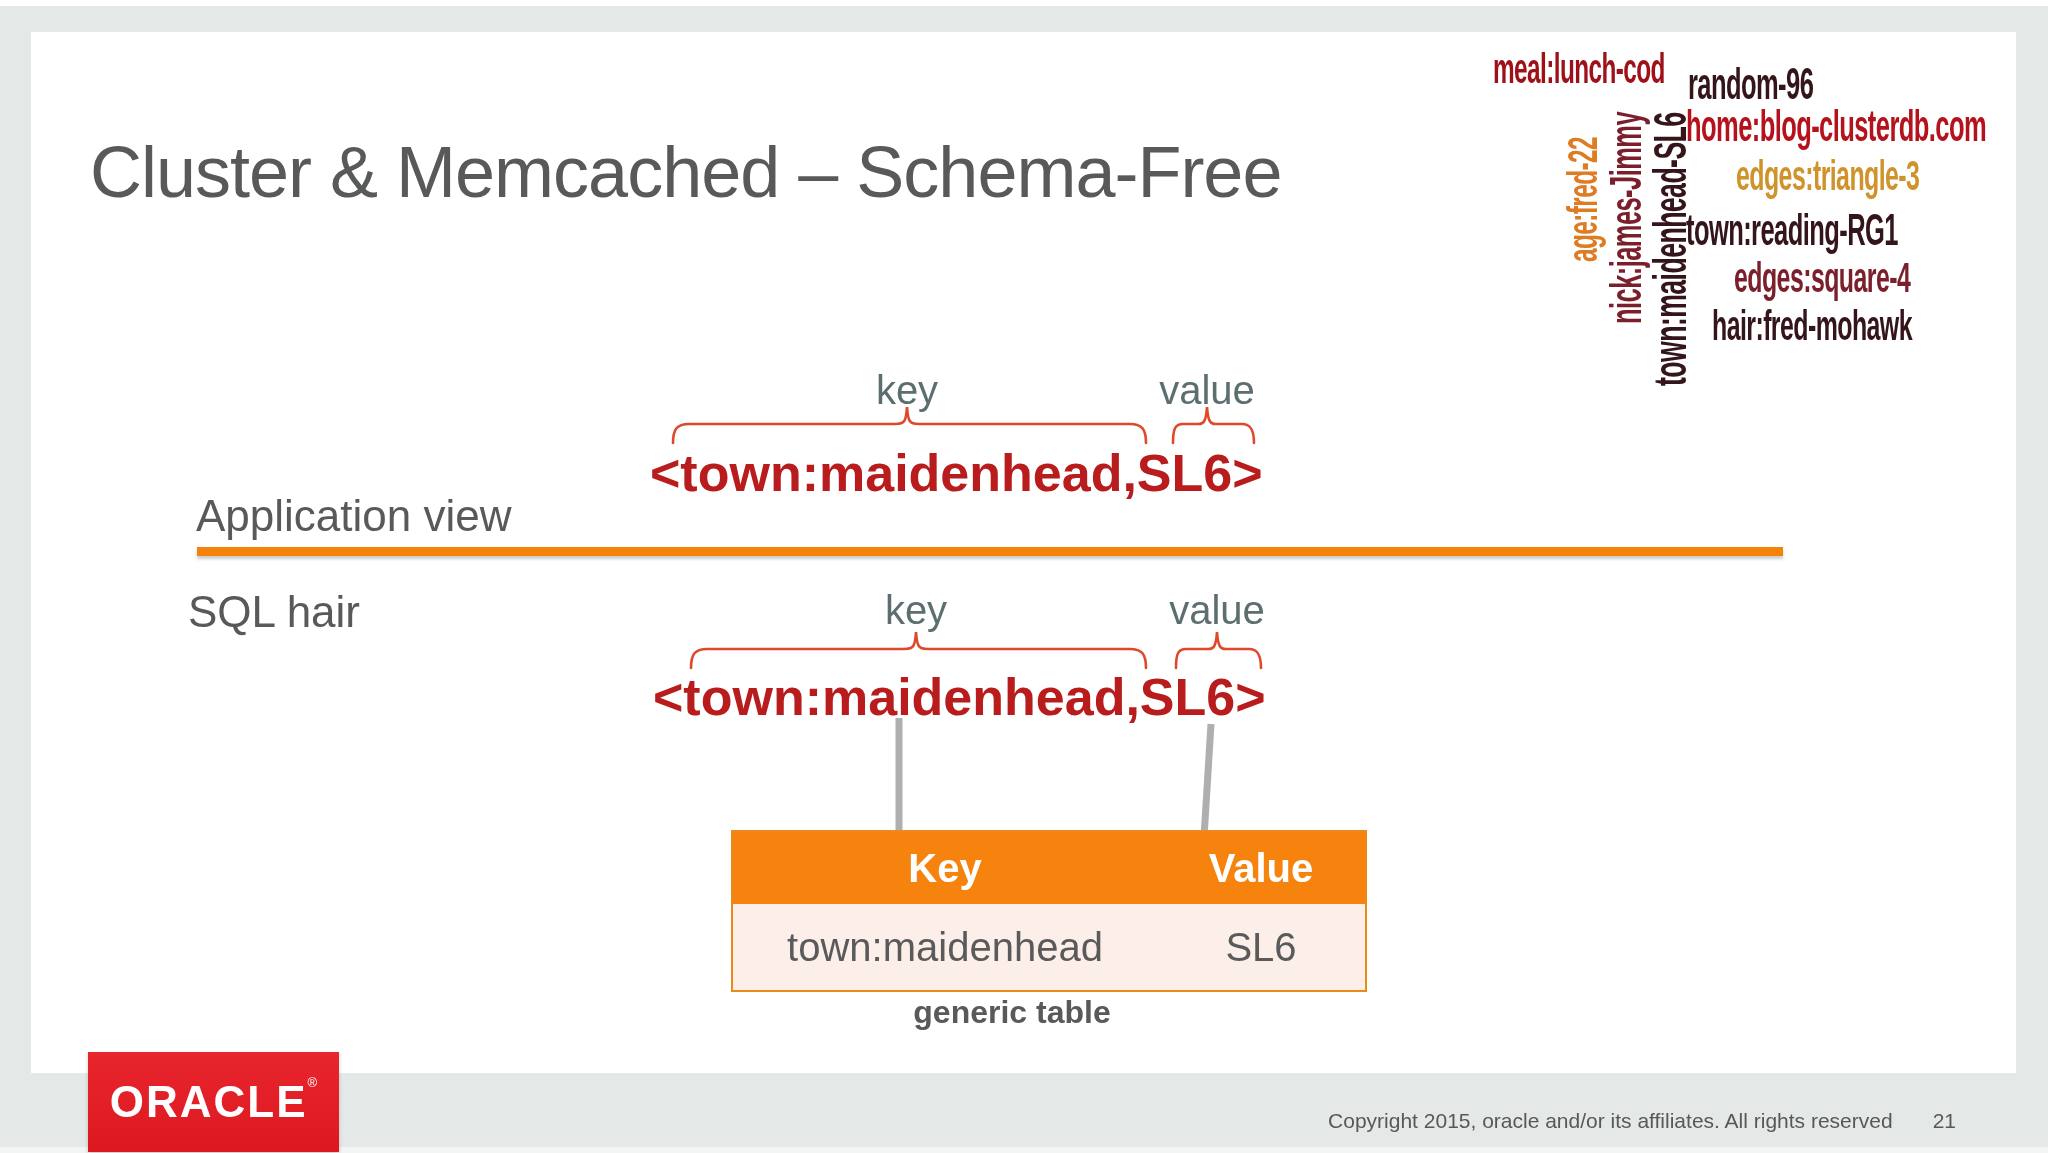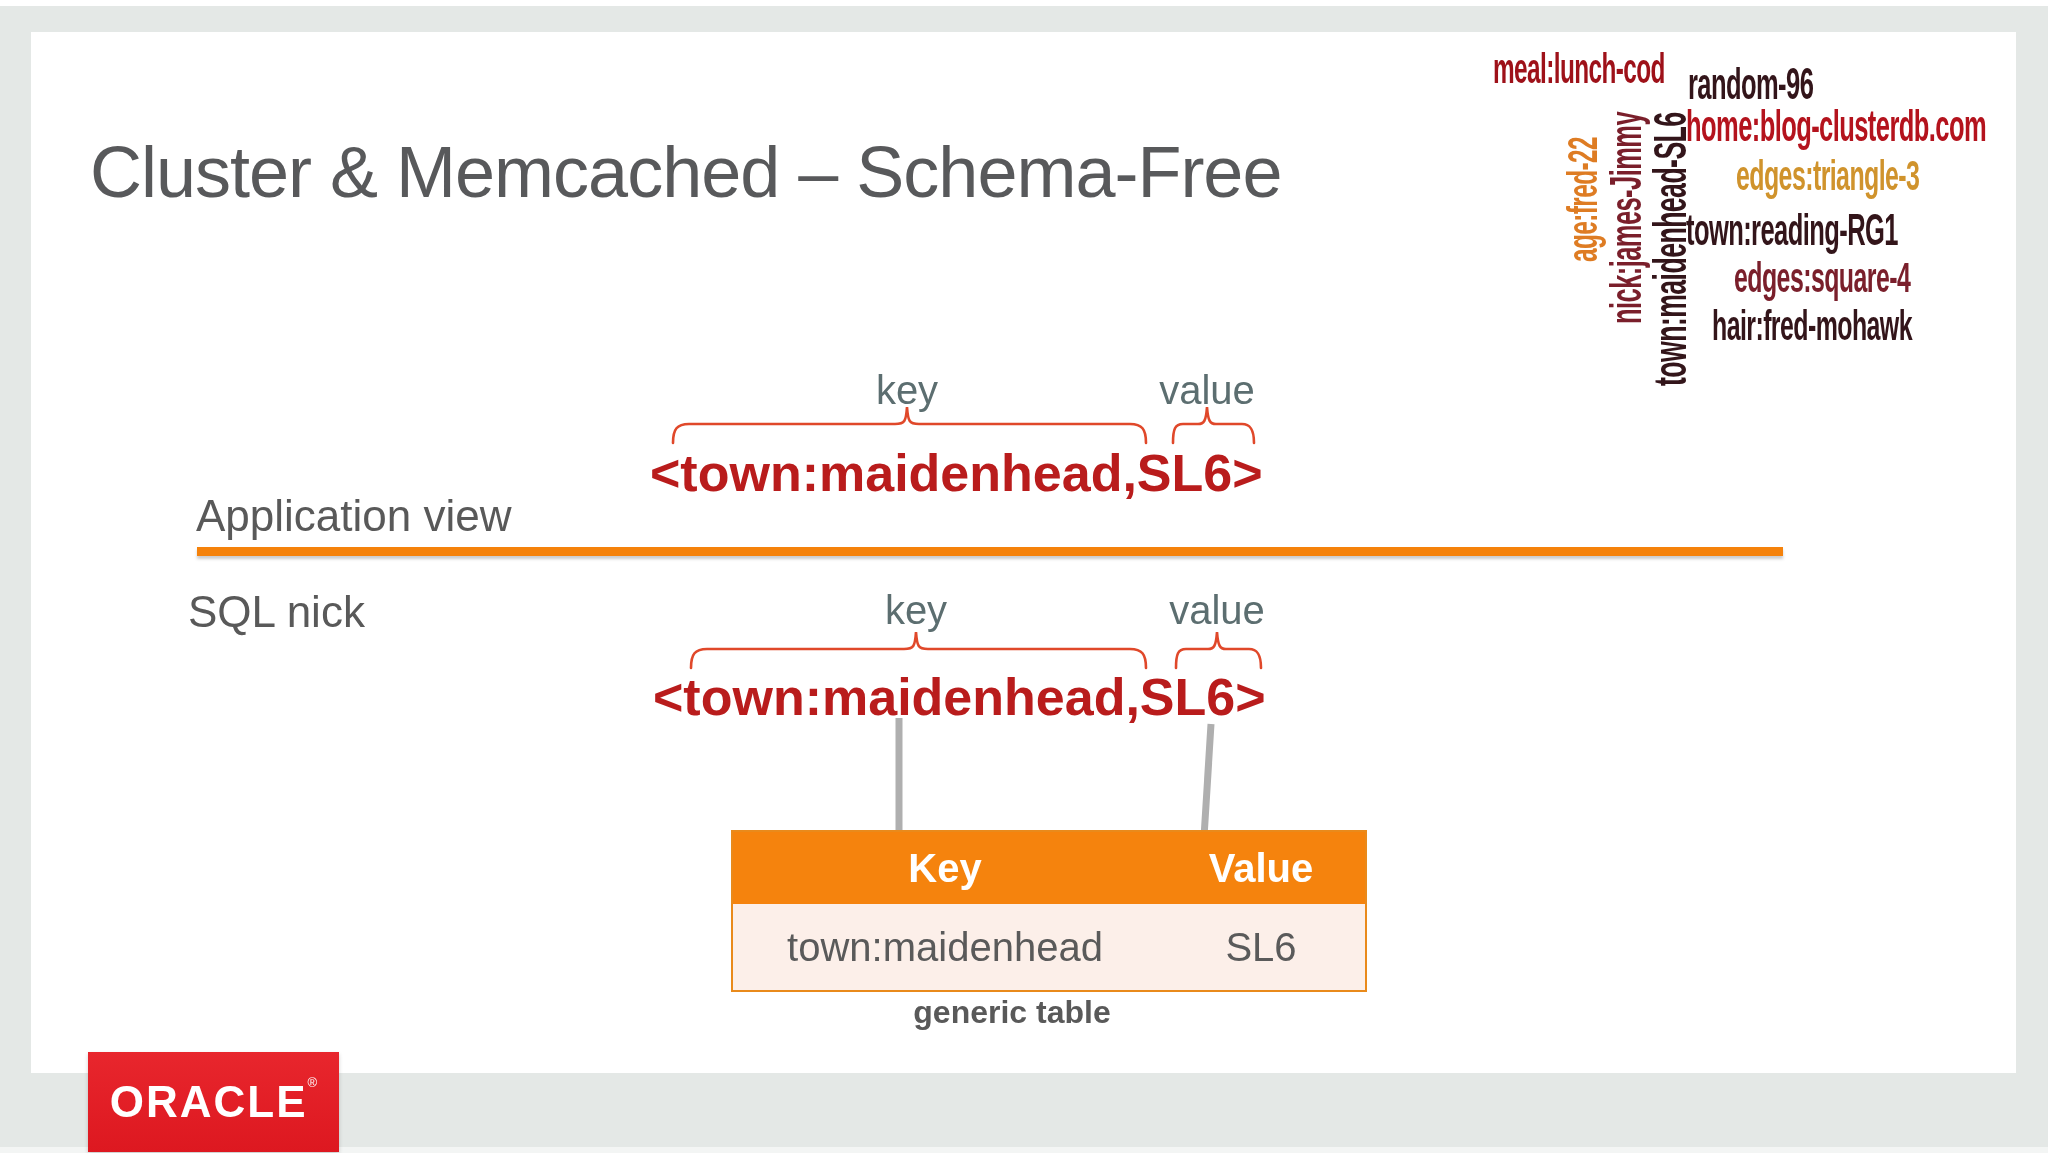--- a/index.html
+++ b/index.html
@@ -138,21 +138,21 @@
   <svg class="brace b-app-key" width="477" height="40" viewBox="0 0 477 40">
     <path d="M2 38 C2 24 6 19 18 19 L224 19 C234 19 235 16 236 2 C237 16 238 19 248 19 L459 19 C471 19 475 24 475 38"></path>
   </svg>
   <svg class="brace b-app-value" width="85" height="40" viewBox="0 0 85 40">
     <path d="M2 38 C2 24 4 19 12 19 L27 19 C33 19 35 16 36 2 C37 16 39 19 45 19 L71 19 C79 19 83 24 83 38"></path>
   </svg>
   <div class="code code1">&lt;town:maidenhead,SL6&gt;</div>
 
   <div class="view-label vl-app">Application view</div>
   <div class="divider"></div>
-  <div class="view-label vl-sql">SQL nick</div>
+  <div class="view-label vl-sql">SQL hair</div>
 
   <div class="kv-label sql-key">key</div>
   <div class="kv-label sql-value">value</div>
   <svg class="brace b-sql-key" width="459" height="40" viewBox="0 0 459 40">
     <path d="M2 38 C2 24 6 19 18 19 L215 19 C225 19 226 16 227 2 C228 16 229 19 239 19 L441 19 C453 19 457 24 457 38"></path>
   </svg>
   <svg class="brace b-sql-value" width="89" height="40" viewBox="0 0 89 40">
     <path d="M2 38 C2 24 4 19 12 19 L34 19 C40 19 42 16 43 2 C44 16 46 19 52 19 L75 19 C83 19 87 24 87 38"></path>
   </svg>
   <div class="code code2">&lt;town:maidenhead,SL6&gt;</div>
@@ -177,14 +177,18 @@
       <span class="gt-cell gt-c-key">town:maidenhead</span>
       <span class="gt-cell gt-c-val">SL6</span>
     </div>
   </div>
   <div class="table-caption">generic table</div>
 
   <div class="oracle-logo">
     <span class="oracle-word">ORACLE</span>
     <span class="oracle-reg">®</span>
   </div>
+  <div class="footer-line">
+    <span>Copyright 2015, oracle and/or its affiliates. All rights reserved</span>
+    <span>21</span>
+  </div>
 
 </div>
 
 </body></html>

